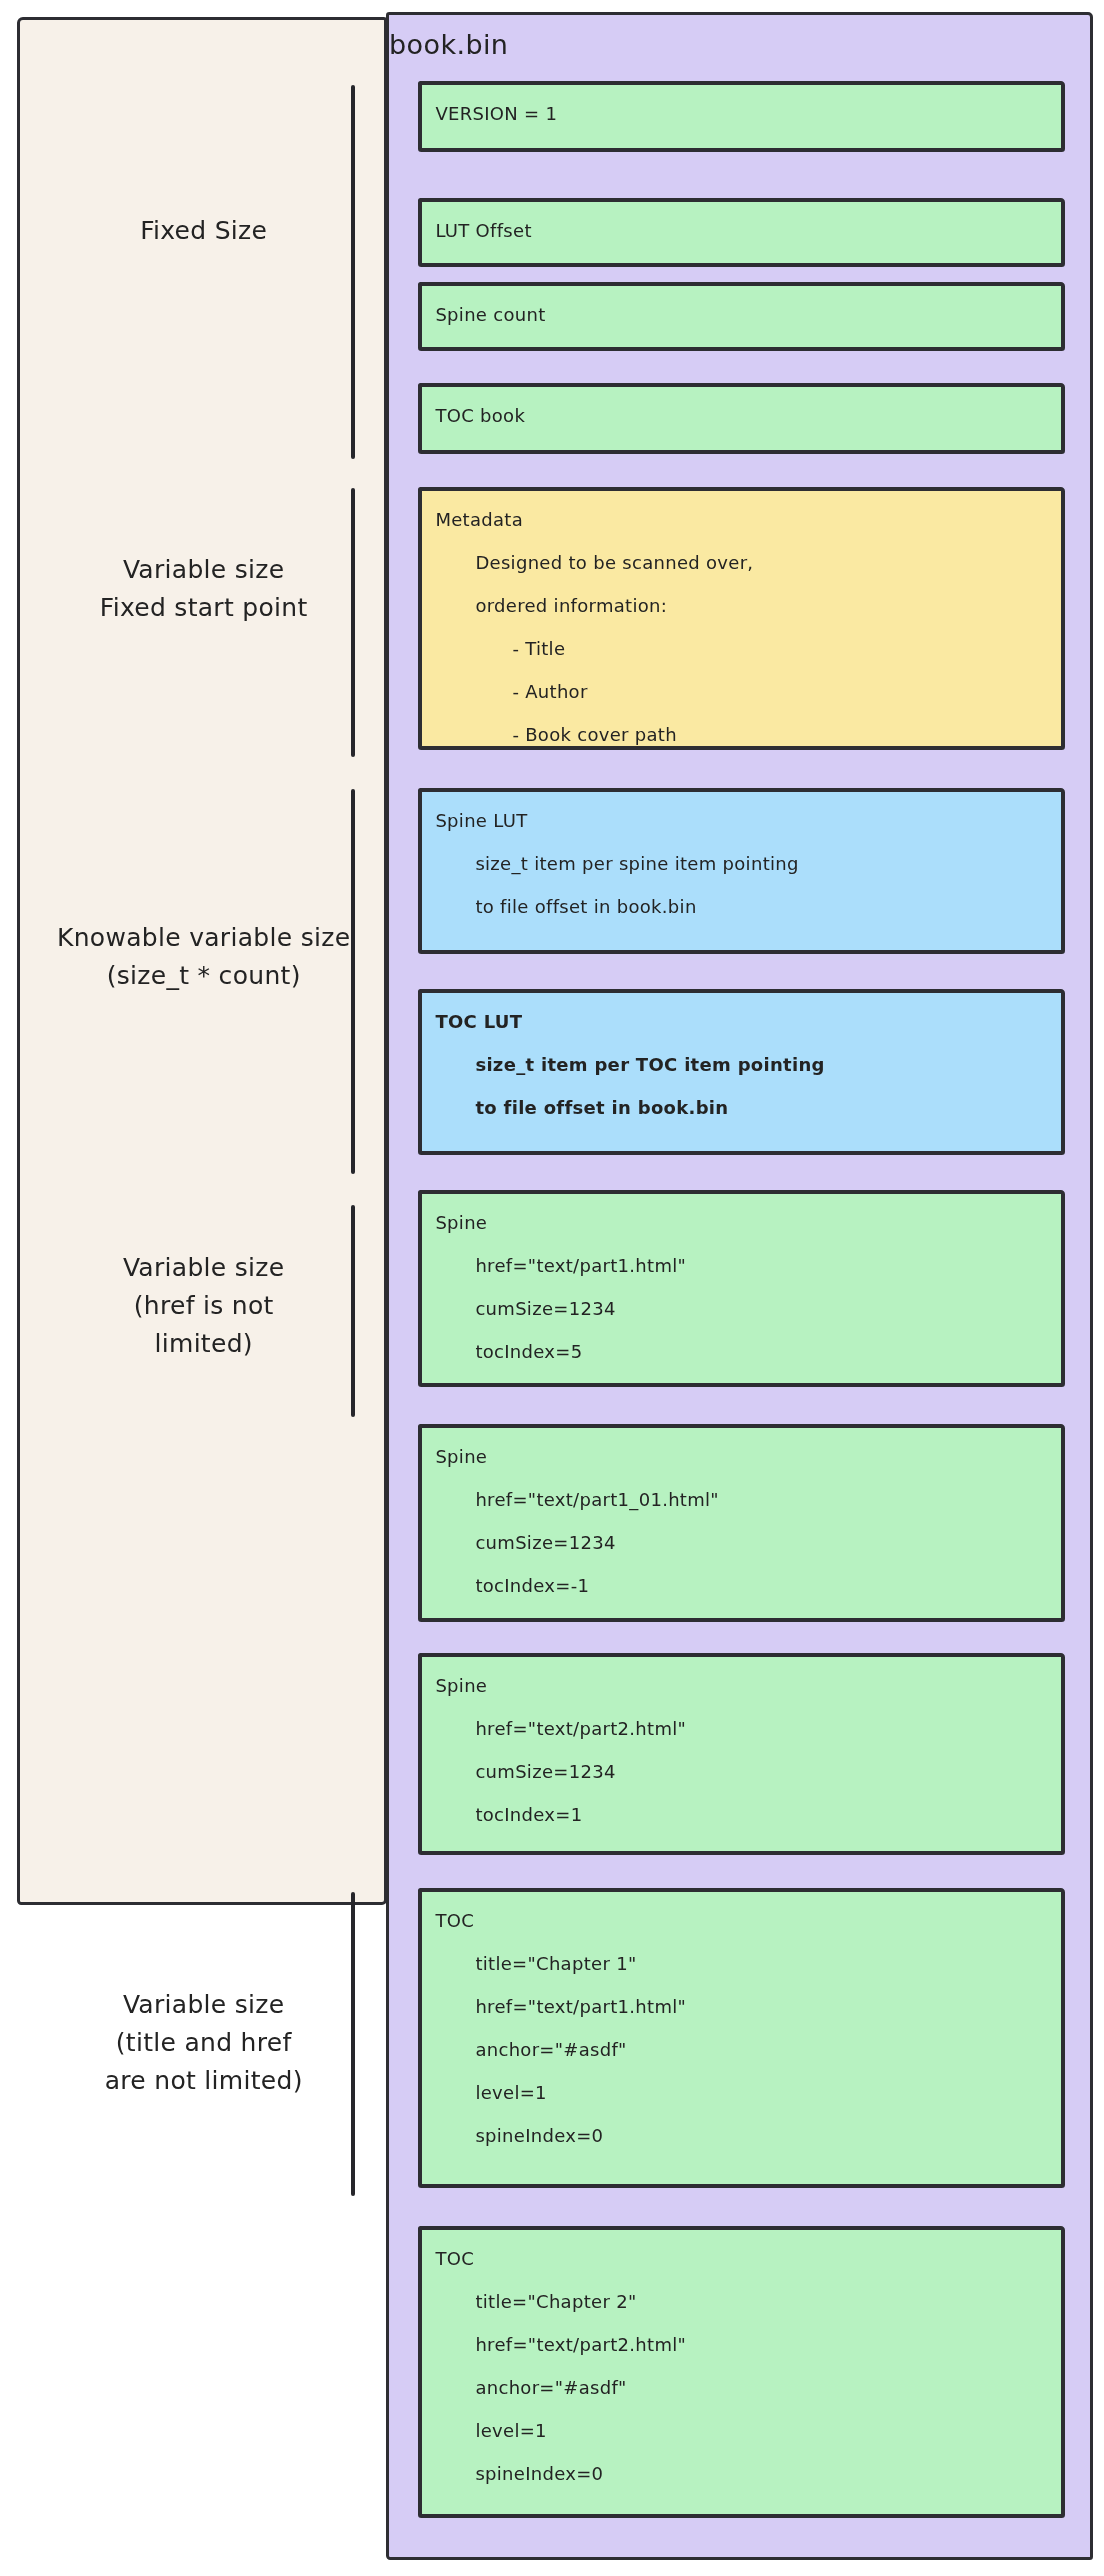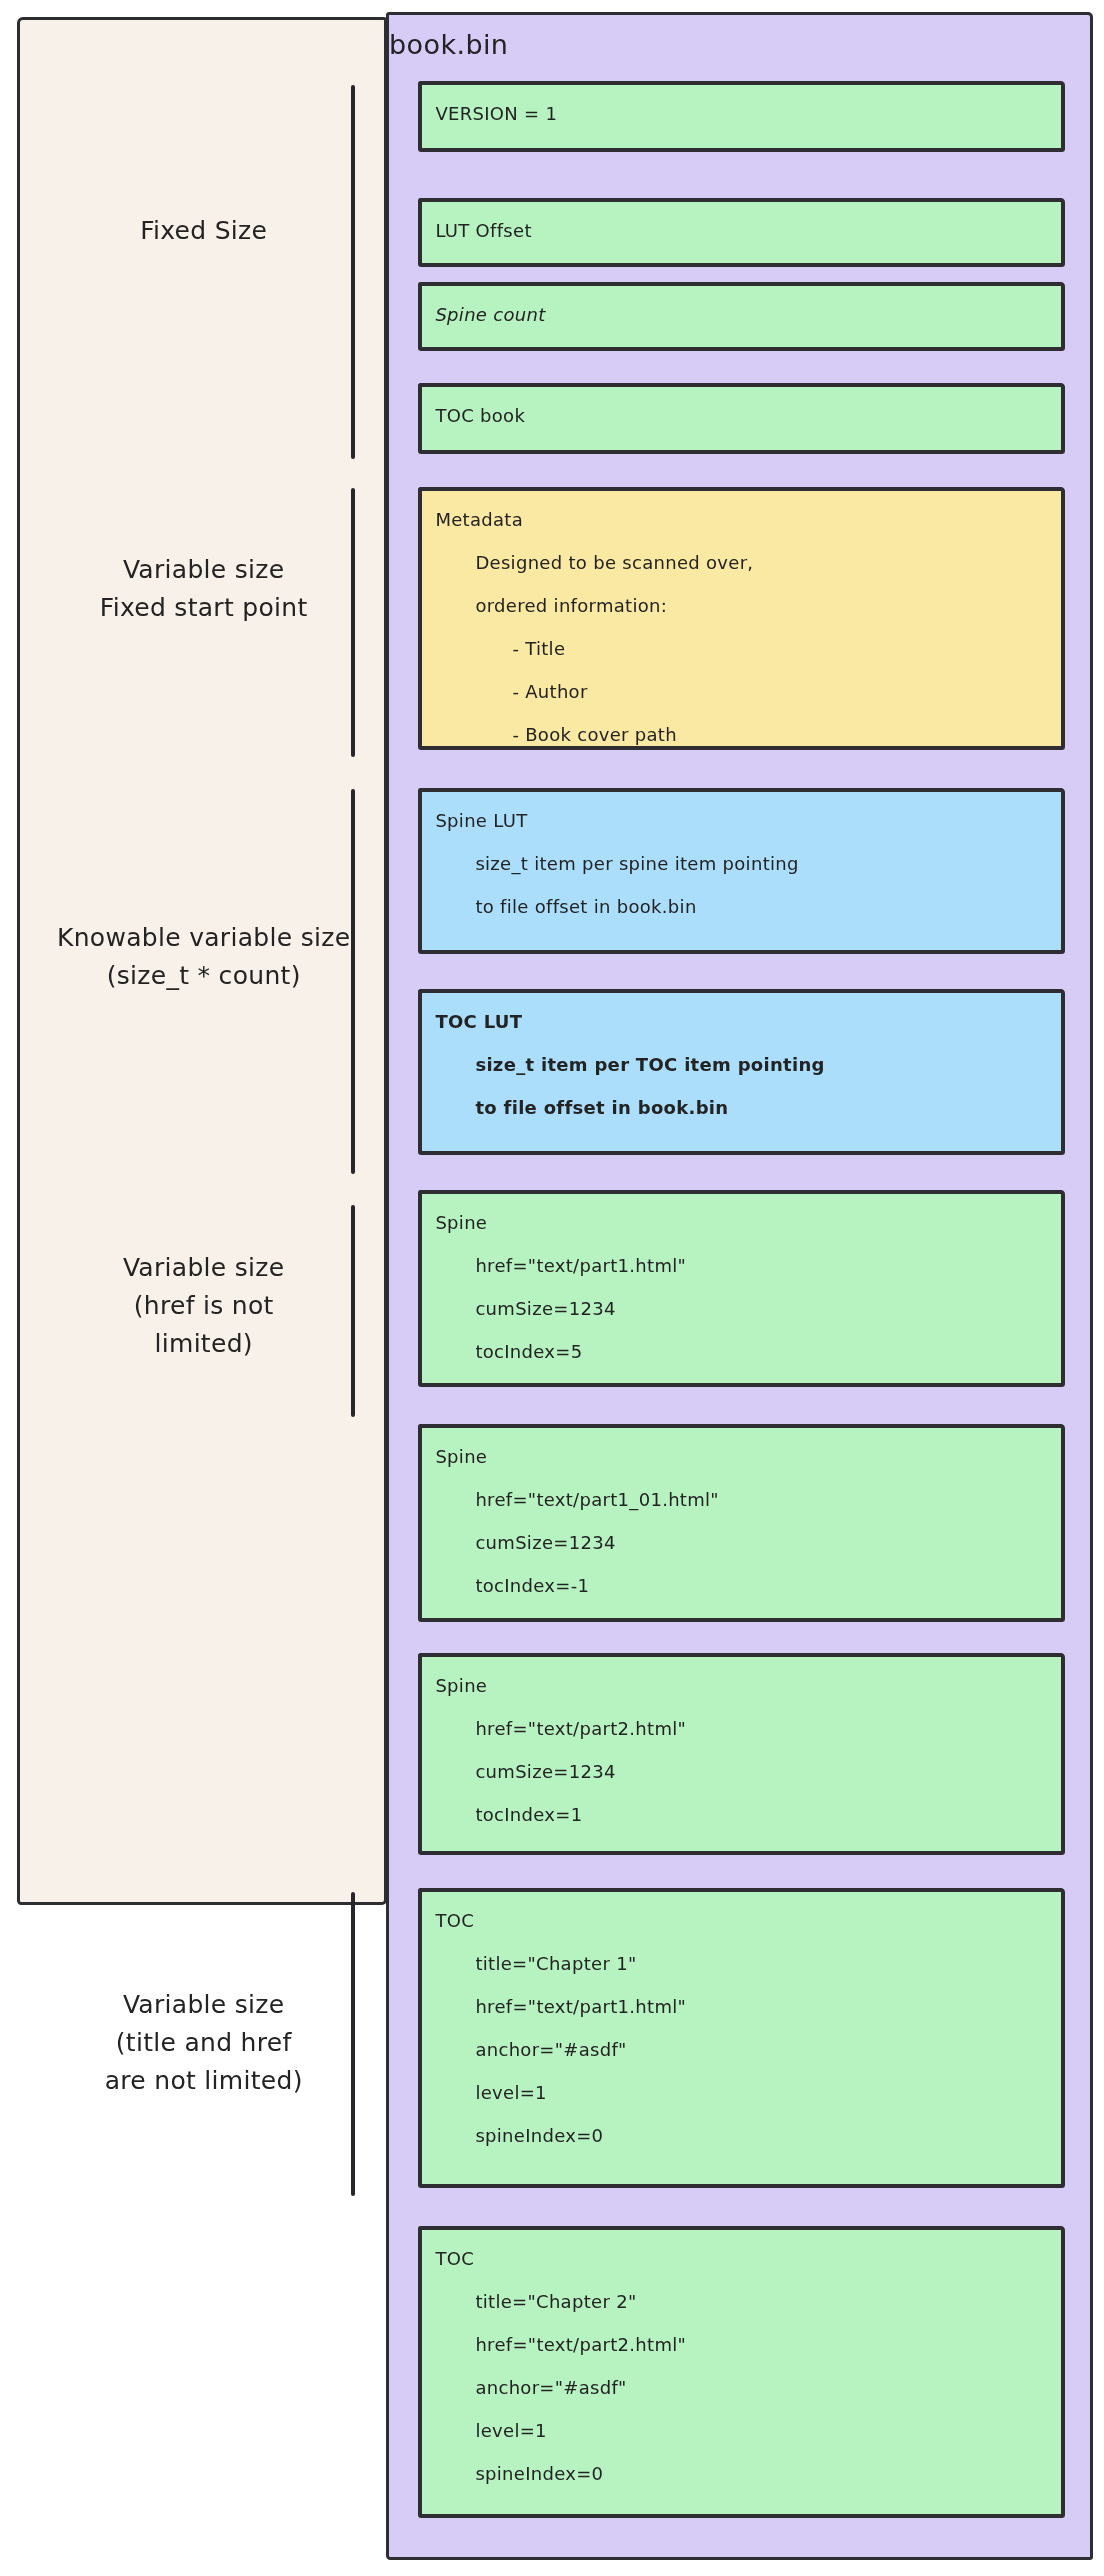--- a/index.html
+++ b/index.html
@@ -87,21 +87,21 @@
   </div>
 
 <div class="book-container" id="book-container">
   <div class="container-title">book.bin</div>
 <div class="struct-box green" style="top: 66px; height: 71px;">
       <div class="box-line i0">VERSION = 1</div>
     </div>
     <div class="struct-box green" style="top: 167px; height: 69px; margin-top: 16px;">
       <div class="box-line i0">LUT Offset</div>
     </div>
-    <div class="struct-box green" style="top: 267px; height: 69px; font-style: italic;">
+    <div class="struct-box green" style="top: 267px; height: 69px;">
       <div class="box-line i0">Spine count</div>
     </div>
     <div class="struct-box green" style="top: 368px; height: 71px;">
       <div class="box-line i0">TOC book</div>
     </div>
     <div class="struct-box yellow" style="top: 472px; height: 263px;">
       <div class="box-line i0">Metadata</div>
       <div class="box-line i1">Designed to be scanned over,</div>
       <div class="box-line i1">ordered information:</div>
       <div class="box-line i2">- Title</div>

